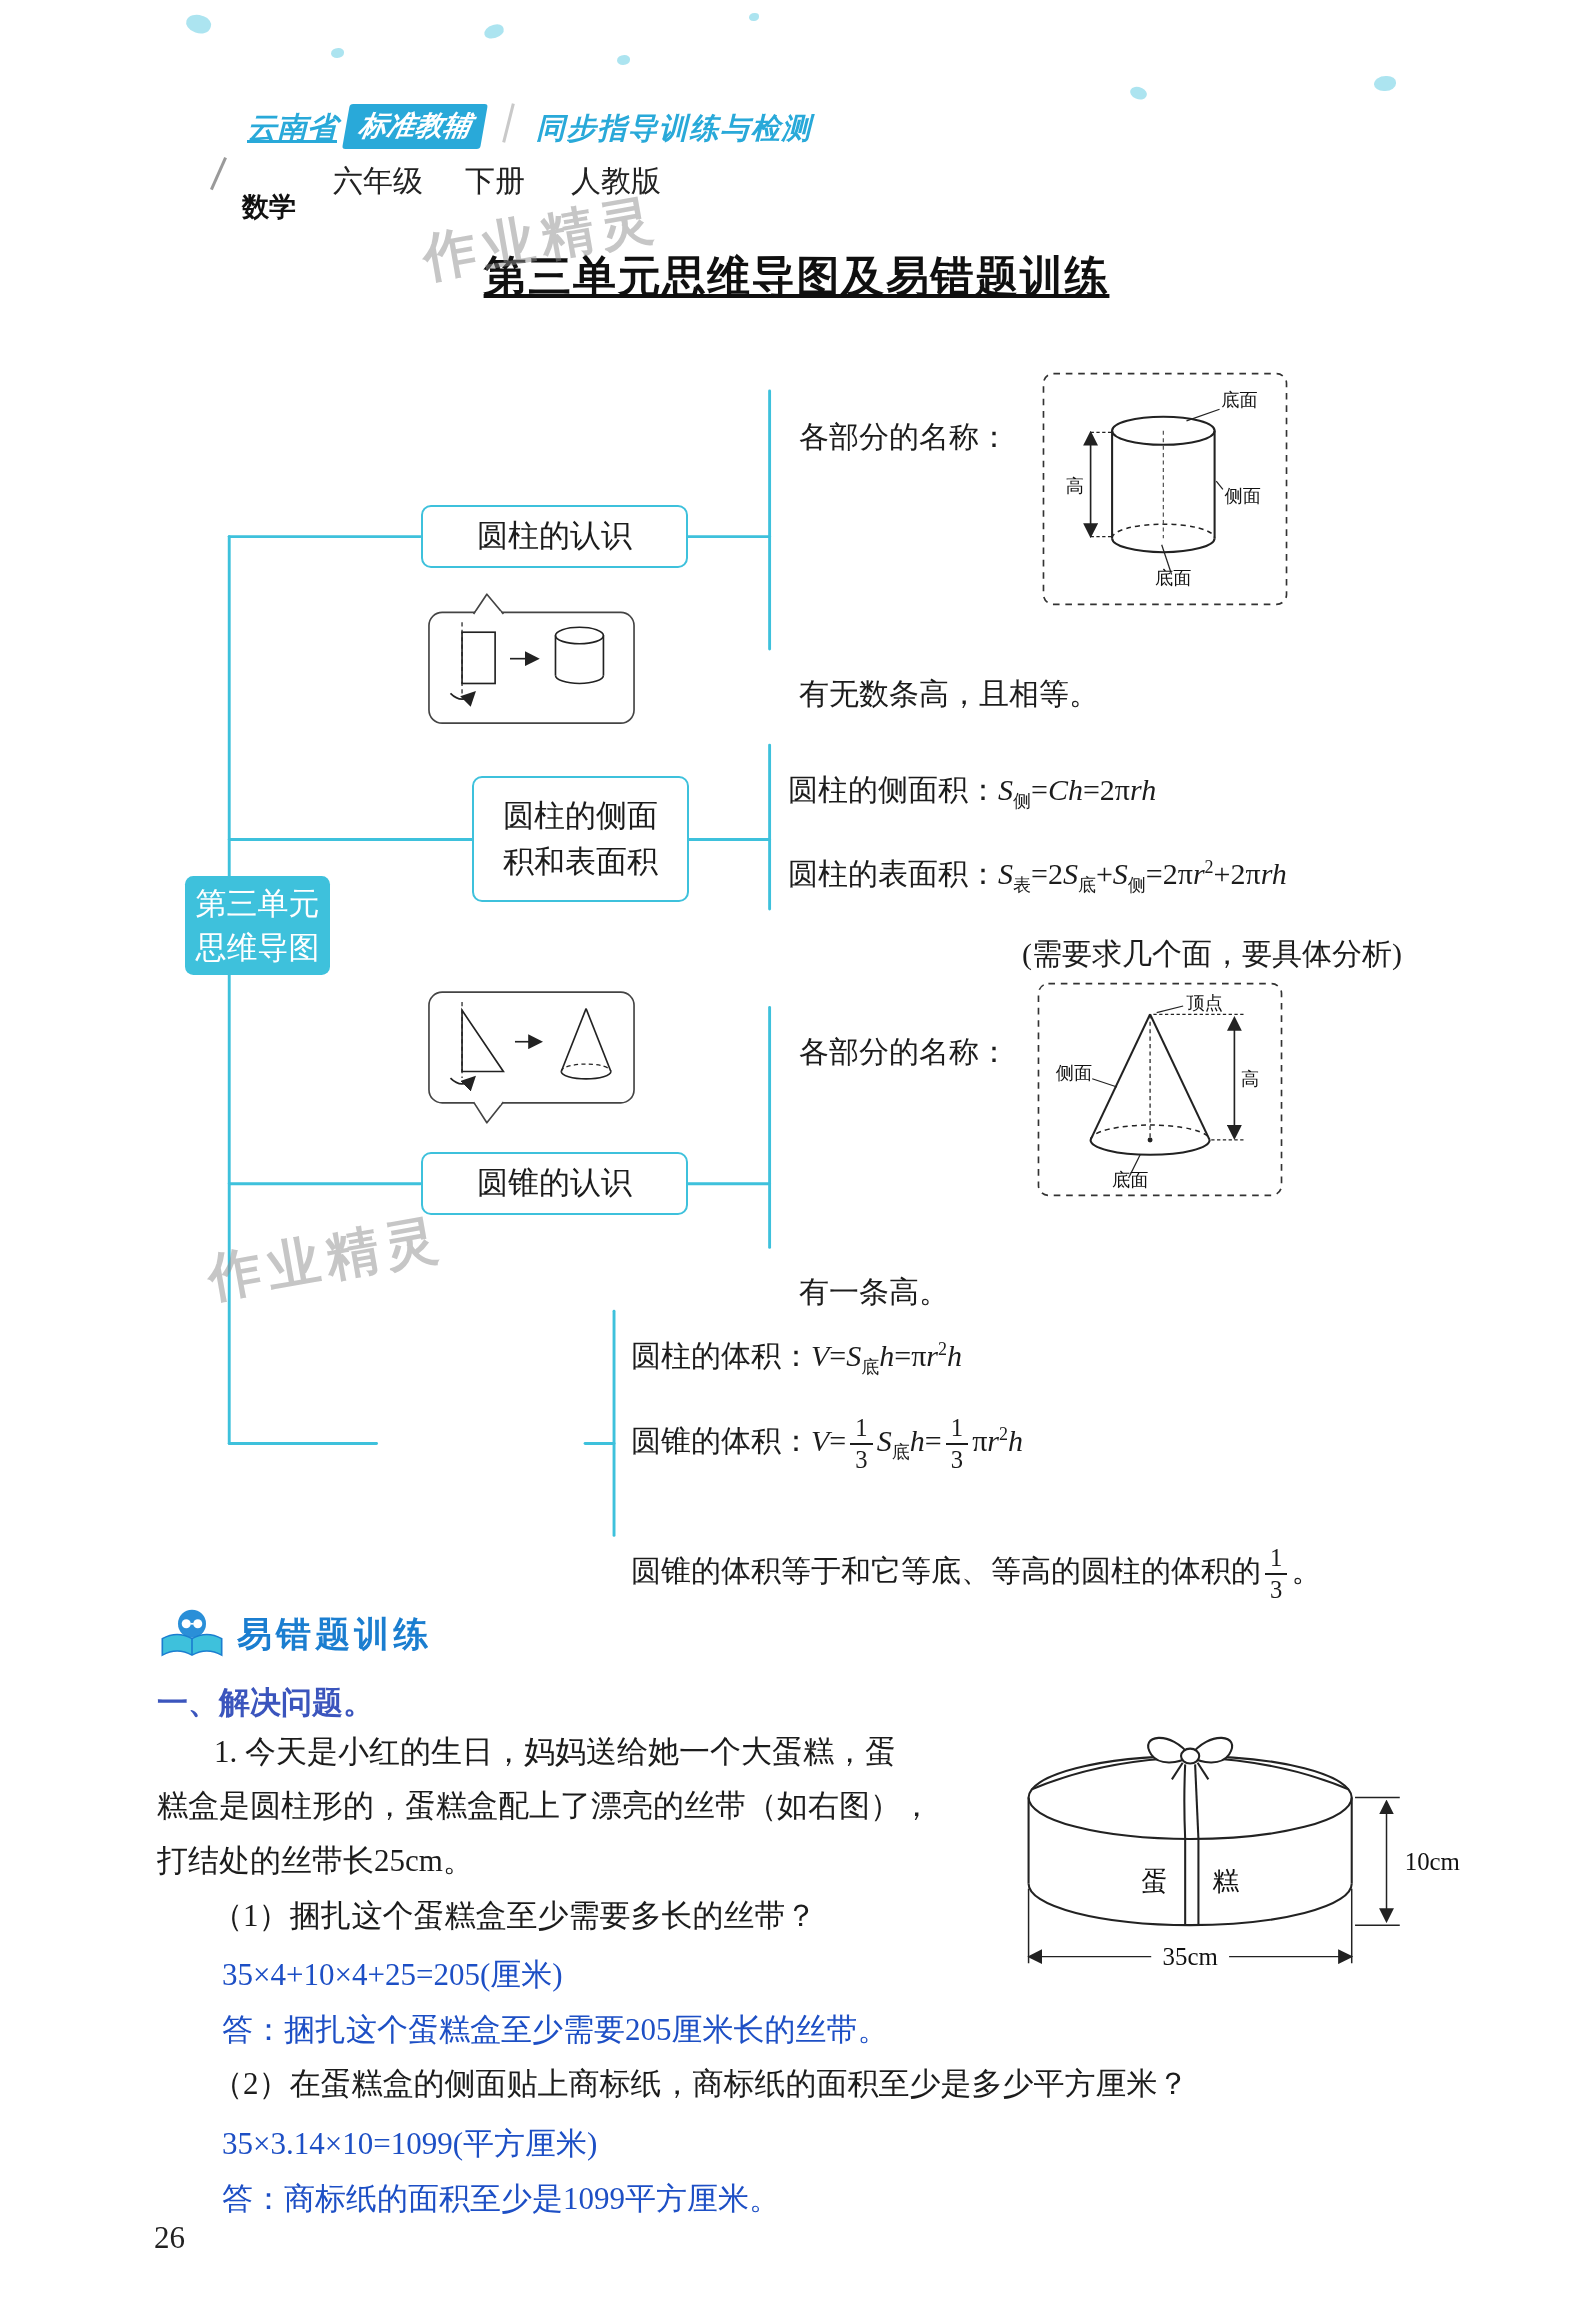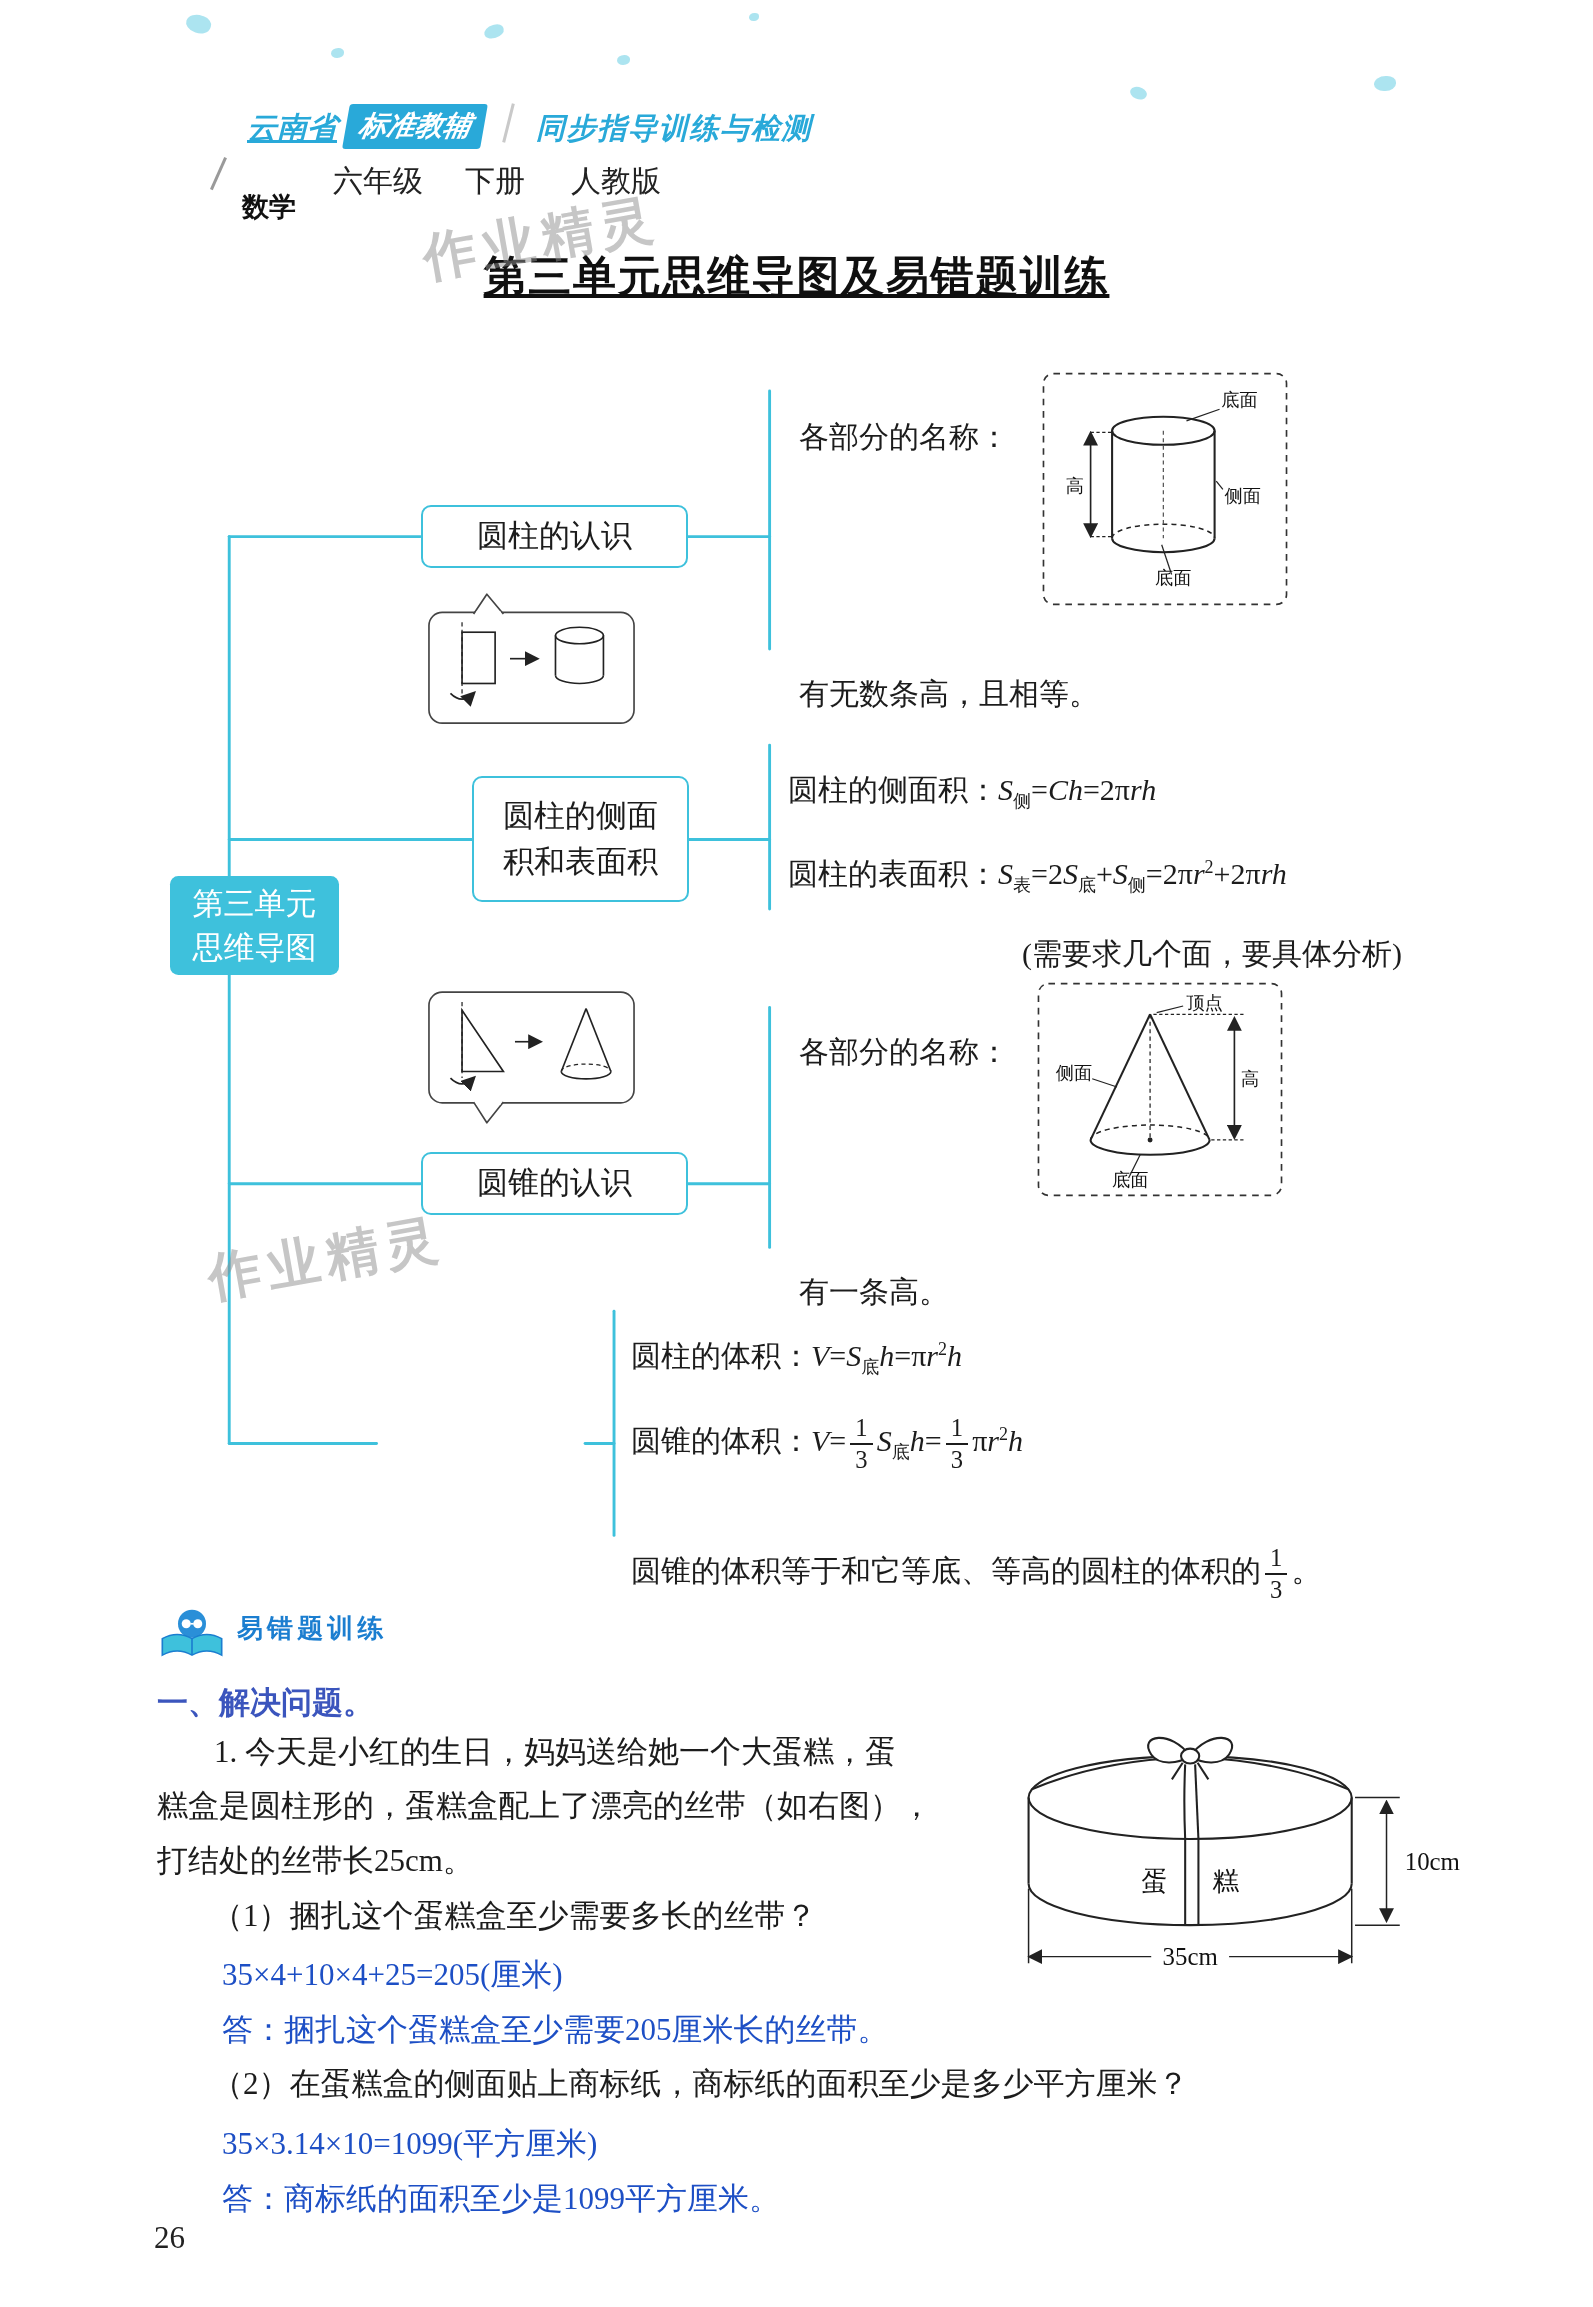--- a/index.html
+++ b/index.html
@@ -26,21 +26,21 @@
   .mm-text{position:absolute;font-size:30px;color:#1c1c1c;white-space:nowrap;z-index:2;line-height:1.25;margin-top:44px;}
   .mm-text i{font-style:italic;}
   .mm-text sub{font-size:.6em;}
   .mm-text sup{font-size:.6em;}
   .frac{display:inline-flex;flex-direction:column;align-items:center;vertical-align:middle;line-height:1;margin:0 4.1px;font-size:.82em;}
   .frac span:first-child{border-bottom:2.1px solid currentColor;padding:0 5px 2.5px;}
   .frac span:last-child{padding-top:2.5px;}
   .connectors{position:absolute;left:0;top:0;z-index:1;pointer-events:none;}
   .diagram{position:absolute;z-index:2;}
   
-  .section-title{font-family:"Liberation Sans",sans-serif;font-weight:bold;font-size:26px;color:var(--section);letter-spacing:4.1px;}
+  .section-title{font-family:"Liberation Sans",sans-serif;font-weight:bold;font-size:35px;color:var(--section);letter-spacing:4.1px;}
   .part-title{font-size:31px;color:#3b55bd;font-weight:bold;}
   .body-text{position:absolute;font-size:31px;color:#1c1c1c;white-space:nowrap;line-height:1.3;}
   .answer{color:var(--answer);}
   .page-num{font-size:31px;color:#222;}
 </style>
 </head>
 <body>
 
 <div class="page">
 
@@ -78,21 +78,21 @@
       <path d="M930,900 V1098"></path>
       <path d="M277,1430 H508"></path>
       <path d="M830,1430 H930"></path>
       <path d="M930,1217 V1507"></path>
       <path d="M277,1744 H455"></path>
       <path d="M707,1744 H742"></path>
       <path d="M742,1584 V1855"></path>
     </g>
   </svg>
 
-  <div class="mm-box root-box" style="left:170px;top:876px;width:169px;height:99px">
+  <div class="mm-box root-box" style="left:185px;top:876px;width:145px;height:99px">
     <span>第三单元</span>
     <span>思维导图</span>
   </div>
 
   <div class="mm-box" style="left:472px;top:776px;width:217px;height:126px">
     <span>圆柱的侧面</span>
     <span>积和表面积</span>
   </div>
 
   <div class="mm-box" style="left:421px;top:505px;width:267px;height:63px">

